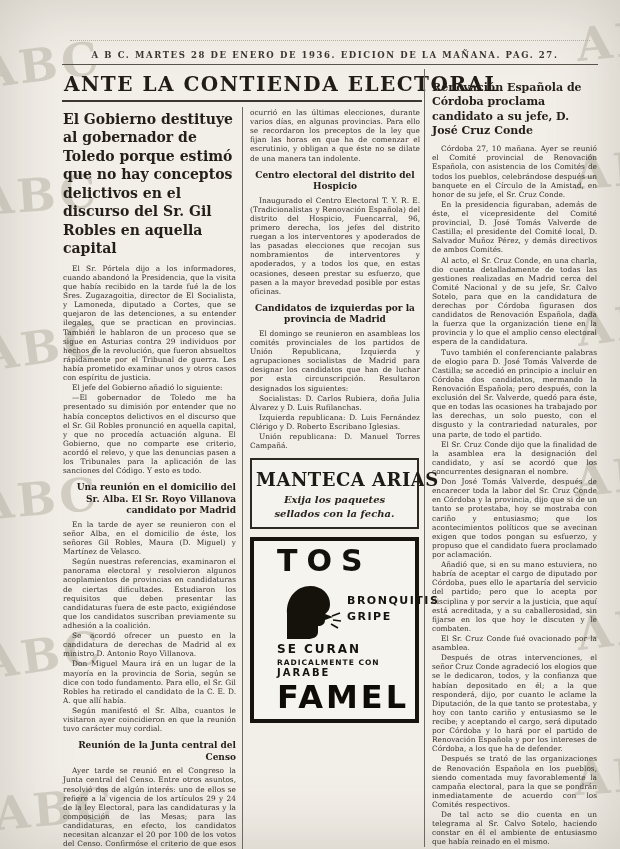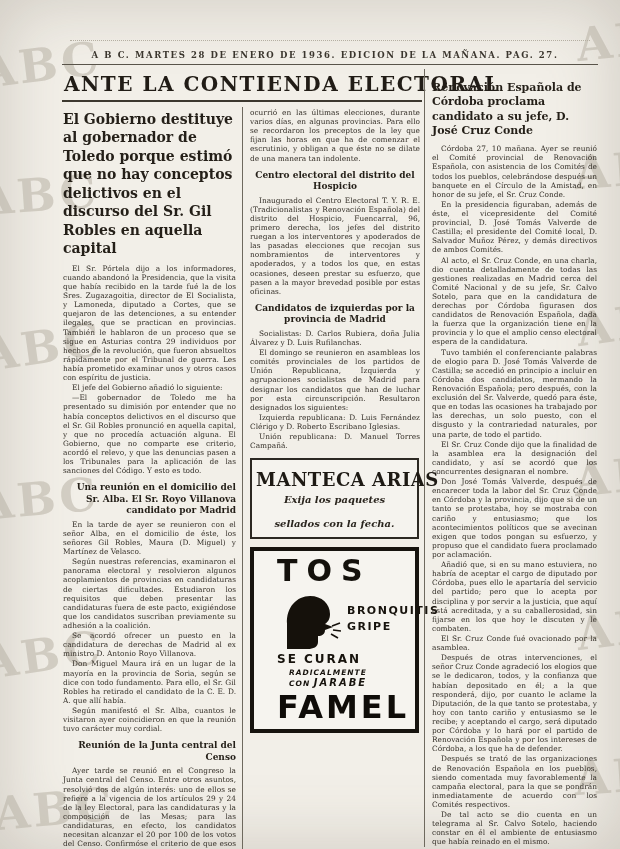--- a/index.html
+++ b/index.html
@@ -45,39 +45,39 @@
   .subhead.center { text-align:center; }
   .right-heading { font-size:11px; line-height:1.3; font-weight:bold; color:#241f18; margin:10px 0 6px 0; text-align:left; }
 
   
   .ad-manteca {
     margin:8px 1px 8px 0; border:2px solid #2c2822; padding:9px 4px 7px;
     text-align:center; background:rgba(255,255,255,.25);
   }
   .manteca-title { font-size:18px; font-weight:bold; letter-spacing:.5px; color:#1e1a14; white-space:nowrap; }
   .manteca-tag { font-size:10px; font-weight:bold; font-style:italic; margin-top:3px; color:#2a251e; }
-  .manteca-tag + .manteca-tag { margin-top:11px; }
+  .manteca-tag + .manteca-tag { margin-top:1px; }
 
   .ad-famel {
     margin:4px 1px 6px 0; border:4px solid #17140f; padding:5px 23px 6px;
     background:rgba(255,255,255,.3); text-align:left;
   }
   .famel-tos {
     font-family:"DejaVu Sans","Liberation Sans",sans-serif;
     font-size:30px; font-weight:bold; letter-spacing:9px; color:#14110c; line-height:1;
   }
   .famel-mid { display:flex; align-items:center; margin:2px 0 2px; }
   .famel-head { flex:0 0 64px; }
   .famel-words { margin-left:6px; }
   .famel-bronquitis, .famel-gripe {
     font-family:"DejaVu Sans","Liberation Sans",sans-serif;
     font-weight:bold; font-size:11px; letter-spacing:1.5px; color:#17130d; line-height:1.5;
   }
   .famel-securan { font-family:"DejaVu Sans",sans-serif; font-weight:bold; font-size:12px; letter-spacing:2px; color:#17130d; }
-  .famel-radical { font-family:"DejaVu Sans",sans-serif; font-weight:bold; font-size:7.5px; letter-spacing:1px; margin:1px 12px 2px; color:#17130d;font-style:italic; }
+  .famel-radical { font-family:"DejaVu Sans",sans-serif; font-weight:bold; font-size:7.5px; letter-spacing:1px; margin:1px 0 2px; color:#17130d; }
   .famel-jarabe { font-size:10px; letter-spacing:2px; }
   .famel-brand {
     font-family:"DejaVu Sans","Liberation Sans",sans-serif;
     font-size:32px; font-weight:bold; letter-spacing:3px; color:#0f0c08; line-height:1; text-align:center;
   }
   .ad-madariaga { text-align:center; margin-top:2px; }
   .mad-l1 { font-size:10.5px; font-weight:bold; letter-spacing:.5px; color:#1d1913; }
   .mad-l2 { font-size:10px; font-weight:bold; letter-spacing:1px; margin-top:2px; color:#1d1913; }
   .mad-l3 { font-size:7px; font-weight:bold; letter-spacing:1.5px; margin-top:2px; color:#2a251e; }
   .mad-l4 { font-size:7px; font-weight:bold; letter-spacing:2px; margin-top:1px; color:#2a251e; }
@@ -130,22 +130,22 @@
 
         </div>
 
         <div class="col col-mid">
           <p class="body noindent">ocurrió en las últimas elecciones, durante varios días, en algunas provincias. Para ello se recordaron los preceptos de la ley que fijan las horas en que ha de comenzar el escrutinio, y obligan a que éste no se dilate de una manera tan indolente.</p>
 
           <h3 class="subhead center">Centro electoral del distrito del Hospicio</h3>
           <p class="body">Inaugurado el Centro Electoral T. Y. R. E. (Tradicionalistas y Renovación Española) del distrito del Hospicio, Fuencarral, 96, primero derecha, los jefes del distrito ruegan a los interventores y apoderados de las pasadas elecciones que recojan sus nombramientos de interventores y apoderados, y a todos los que, en estas ocasiones, deseen prestar su esfuerzo, que pasen a la mayor brevedad posible por estas oficinas.</p>
 
           <h3 class="subhead center">Candidatos de izquierdas por la provincia de Madrid</h3>
+          <p class="body">El domingo se reunieron en asambleas los comités provinciales de los partidos de Unión Republicana, Izquierda y agrupaciones socialistas de Madrid para designar los candidatos que han de luchar por esta circunscripción. Resultaron designados los siguientes:</p>
           <p class="body">Socialistas: D. Carlos Rubiera, doña Julia Álvarez y D. Luis Rufilanchas.</p>
-          <p class="body">El domingo se reunieron en asambleas los comités provinciales de los partidos de Unión Republicana, Izquierda y agrupaciones socialistas de Madrid para designar los candidatos que han de luchar por esta circunscripción. Resultaron designados los siguientes:</p>
           <p class="body">Izquierda republicana: D. Luis Fernández Clérigo y D. Roberto Escribano Iglesias.</p>
           <p class="body">Unión republicana: D. Manuel Torres Campañá.</p>
 
           <div class="ad-manteca">
             <div class="manteca-title">MANTECA ARIAS</div>
             <div class="manteca-tag">Exija los paquetes</div>
             <div class="manteca-tag">sellados con la fecha.</div>
           </div>
 
           <div class="ad-famel">

